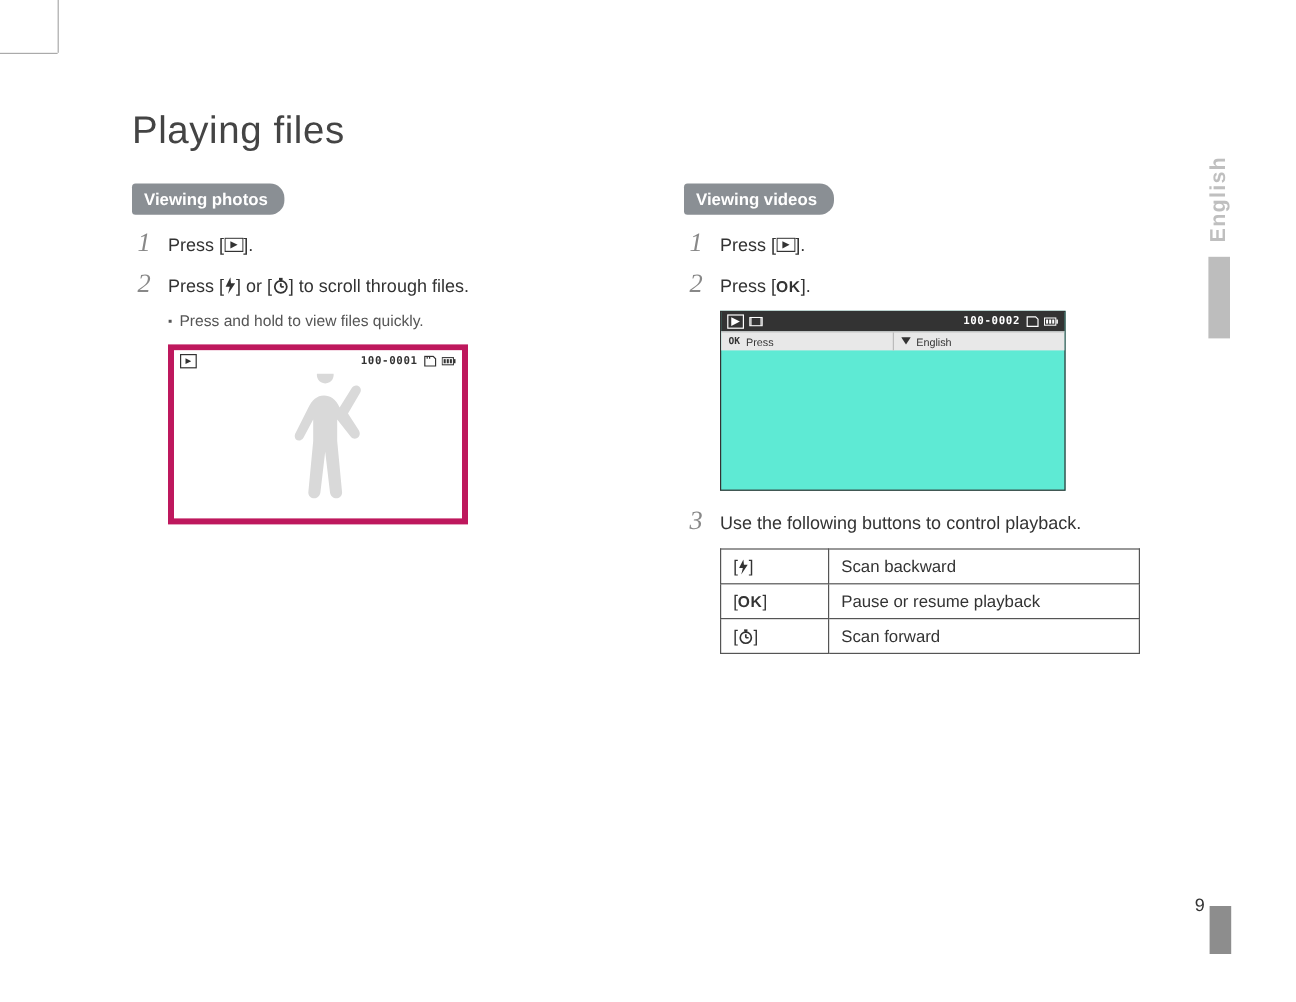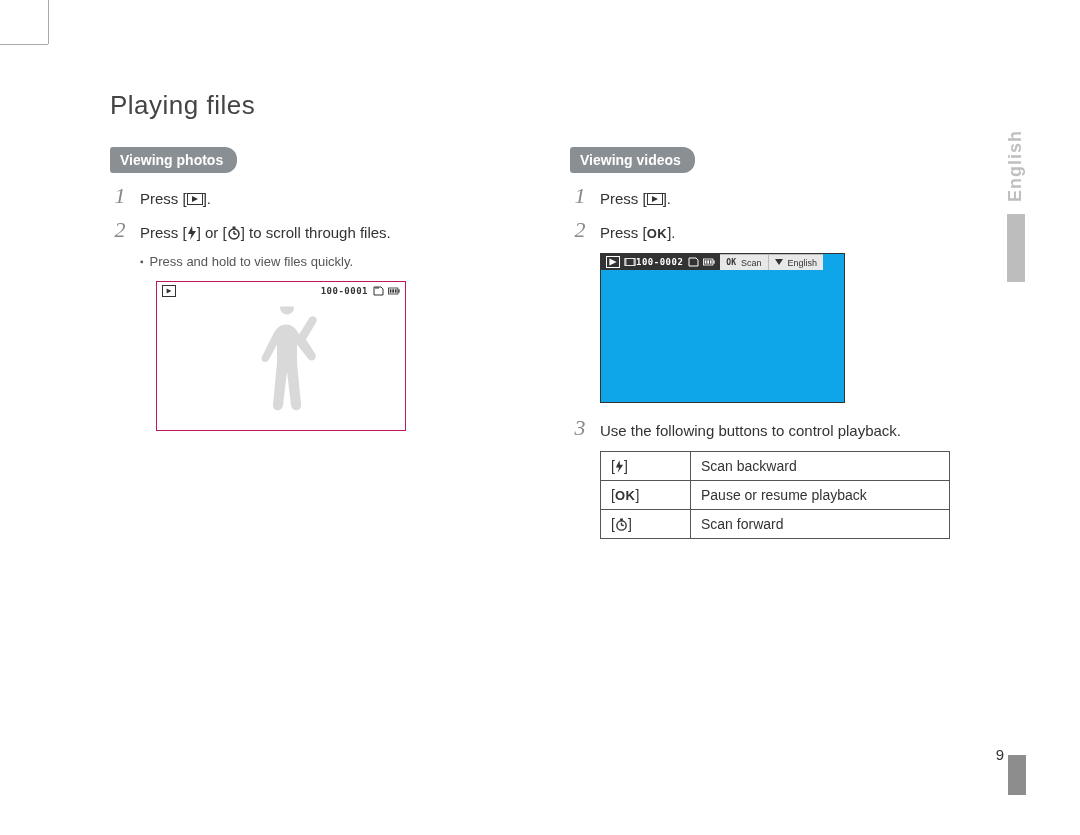--- a/index.html
+++ b/index.html
@@ -15,21 +15,21 @@
   .crop-left { position: absolute; top: 0; left: 48px; width: 1px; height: 44px; background: #aaa; }
   .crop-top  { position: absolute; top: 44px; left: 0; width: 48px; height: 1px; background: #aaa; }
 
   .page {
     position: absolute;
     left: 110px;
     top: 90px;
     width: 880px;
   }
   h1 {
-    font-size: 26px;
+    font-size: 32px;
     font-weight: 400;
     color: #444;
     letter-spacing: 0.5px;
     margin-bottom: 26px;
   }
   .cols { display: flex; gap: 40px; }
   .col { flex: 1; }
 
   .section-label {
     display: inline-block;
@@ -63,22 +63,22 @@
     position: relative;
     top: -1px;
   }
   .inline-icon svg { display: block; }
   .bold-ok { font-weight: bold; font-size: 13px; letter-spacing: 0.5px; }
 
   
   .screen-photo {
     width: 250px;
     height: 150px;
-    border: 1px solid #be185d;
-    margin-left: 46px;
+    border: 5px solid #be185d;
+    margin-left: 30px;
     margin-top: 4px;
     position: relative;
     background: #fff;
   }
   .topbar { height: 18px; background: #fff; display: flex; align-items: center; justify-content: space-between; padding: 0 5px; font-size: 8px; color: #333; font-family: monospace; letter-spacing: 0.5px; }
   .topbar .left, .topbar .right { display: flex; align-items: center; gap: 4px; }
   .topbar .left .pb-box, .video-topbar .pb-box {
     width: 14px; height: 12px; border: 1px solid #333; display: flex; align-items: center; justify-content: center;
   }
   .topbar .left .pb-box svg { width: 8px; height: 8px; }
@@ -88,29 +88,29 @@
 
   .silhouette {
     position: absolute;
     left: 50%; top: 55%;
     transform: translate(-40%, -50%);
   }
   .silhouette svg { display: block; }
 
   
   .screen-video {
-    width: 245px;
+    width: 288px;
     height: 150px;
     border: 1px solid #333;
     margin-left: 30px;
     margin-top: 4px;
-    background: #0ea5e9;
+    background: #5eead4;
     position: relative;
     display: flex;
-    flex-direction: row;
+    flex-direction: column;
   }
   .video-topbar {
     height: 16px; background: #333; color: #fff;
     display: flex; align-items: center; justify-content: space-between;
     padding: 0 5px; font-size: 8px; font-family: monospace; letter-spacing: 0.5px;
   }
   .video-topbar .left, .video-topbar .right { display: flex; align-items: center; gap: 4px; }
   .video-topbar .pb-box { border-color: #fff; }
   .video-topbar .pb-box svg polygon { fill: #fff; }
   .video-body { flex: 1; position: relative; background: #fff; }
@@ -318,21 +318,21 @@
                   <rect x="2" y="2" width="2" height="4" fill="#fff"></rect>
                   <rect x="5" y="2" width="2" height="4" fill="#fff"></rect>
                   <rect x="8" y="2" width="2" height="4" fill="#fff"></rect>
                 </svg>
               </span>
           </div>
         </div>
         <div class="video-footer">
           <div class="cell">
             <span class="ok-lbl">OK</span>
-            <span>Scan</span>
+            <span>Press</span>
           </div>
           <div class="cell">
             <span class="inline-icon tri-down">
                 <svg width="8" height="8" viewBox="0 0 8 8">
                   <polygon points="0,1 8,1 4,7" fill="#333"></polygon>
                 </svg>
               </span>
             <span>English</span>
           </div>
         </div>

